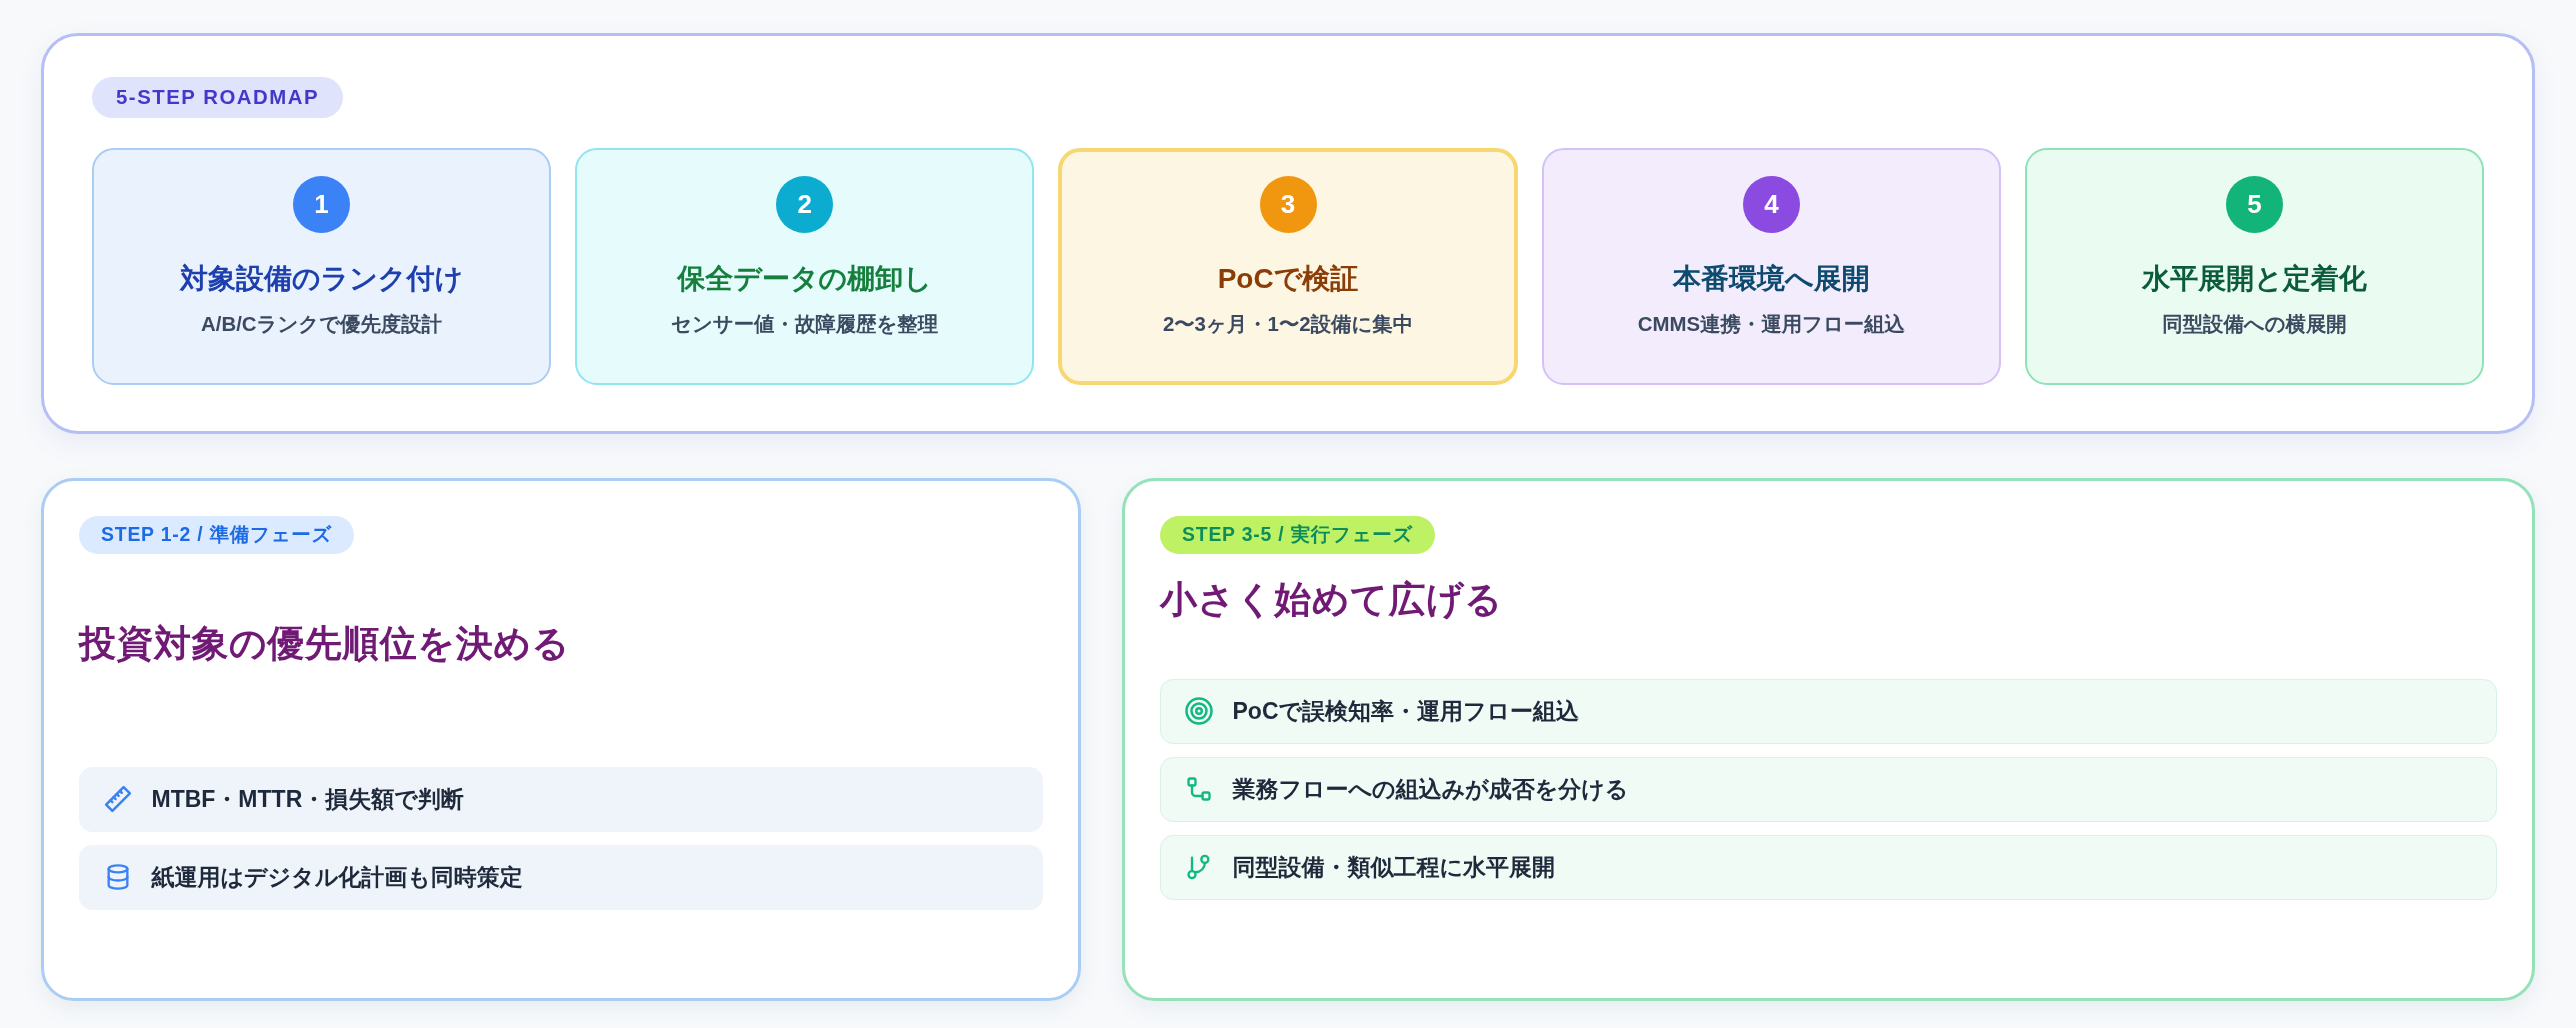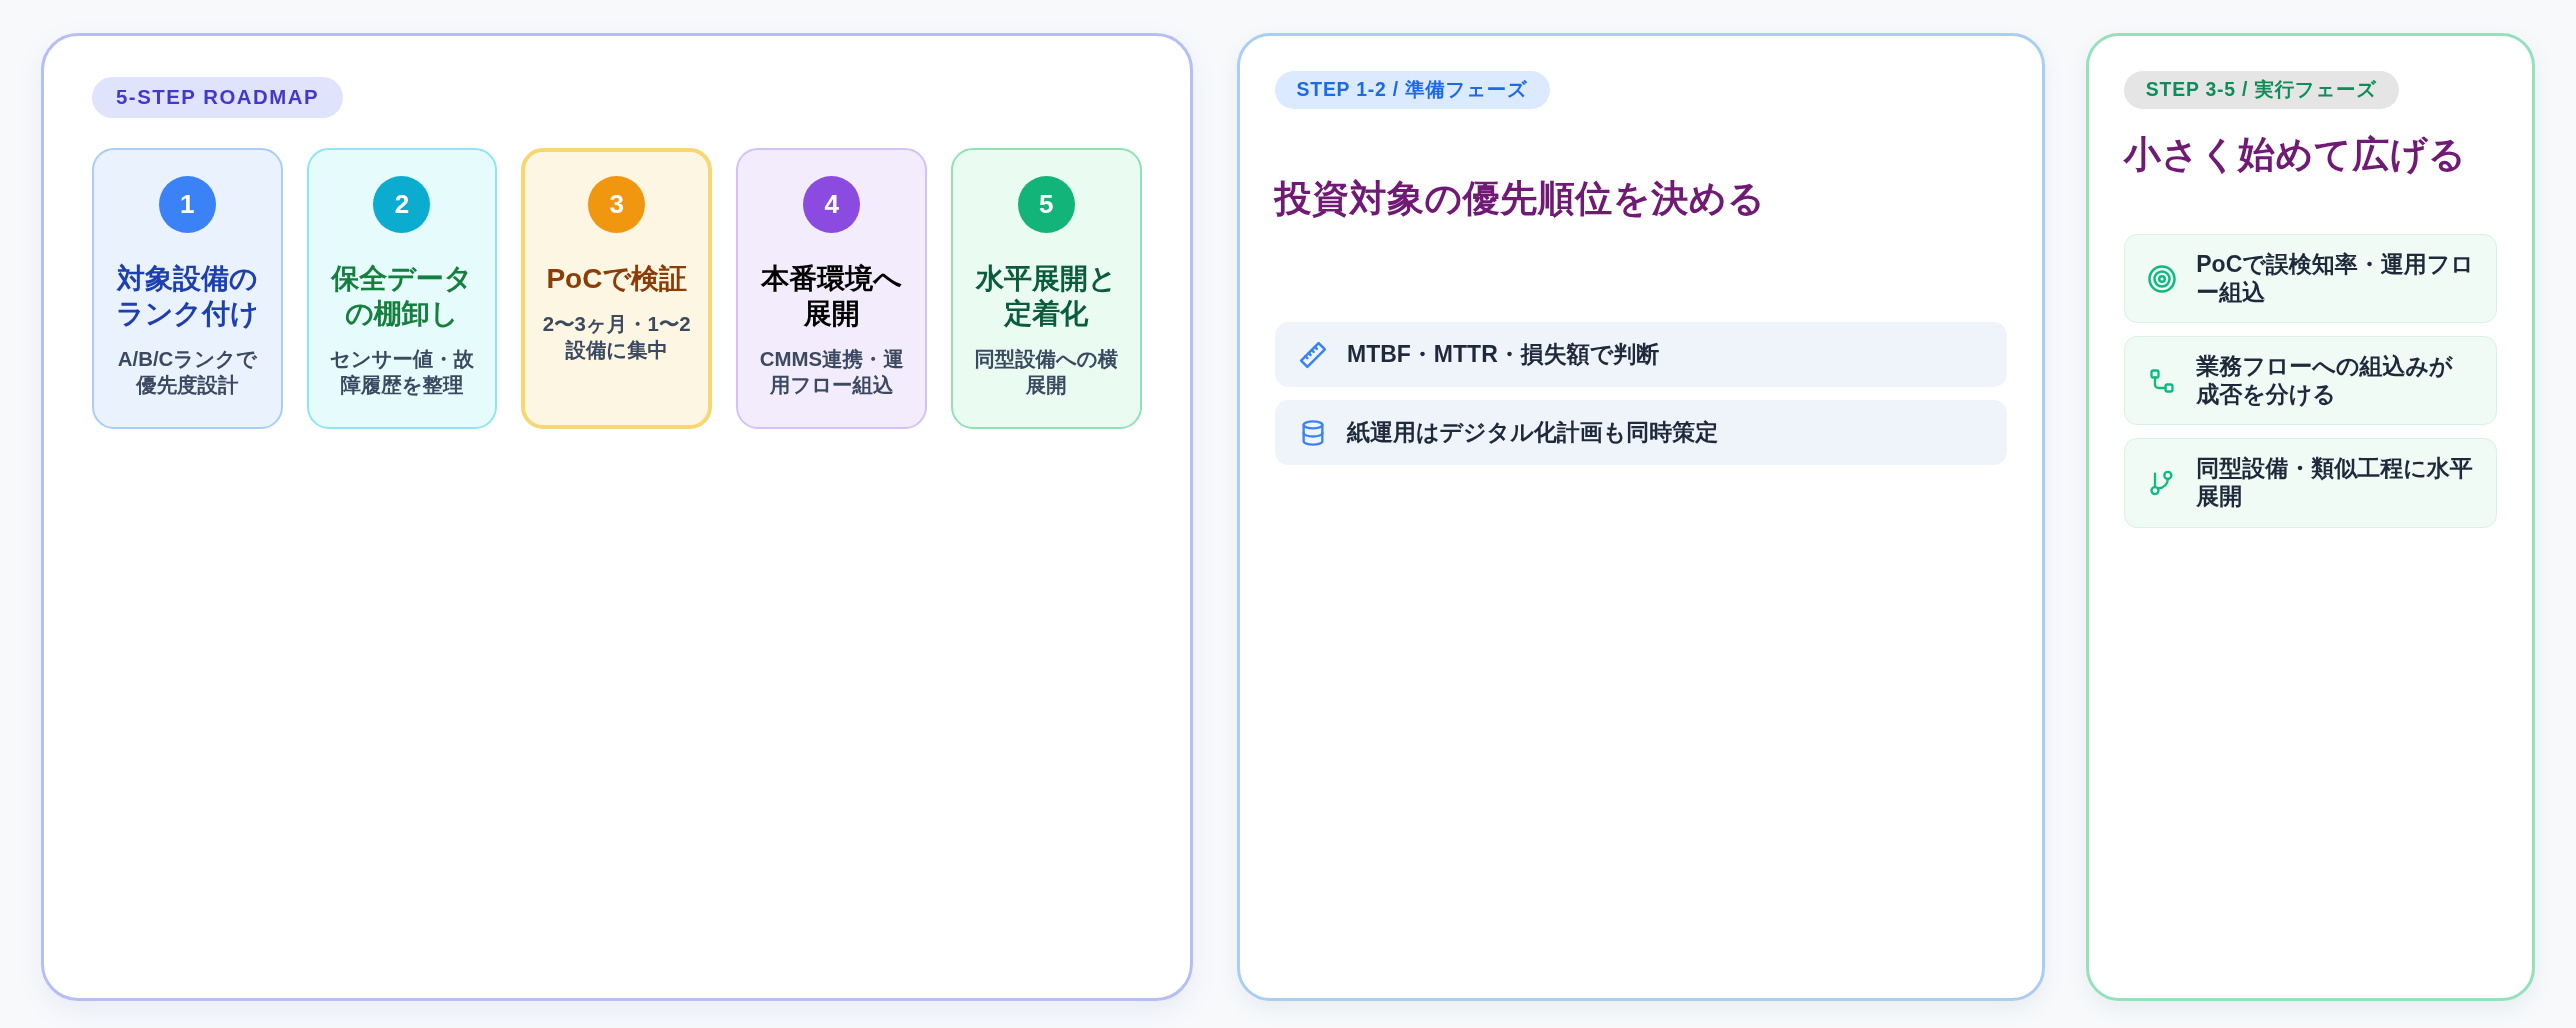--- a/index.html
+++ b/index.html
@@ -14,21 +14,21 @@
     overflow: hidden;
     -webkit-font-smoothing: antialiased;
   }
   .page {
     position: relative;
     width: 2576px;
     height: 1029px;
     box-sizing: border-box;
     padding: 33px 41px 28px 41px;
     display: flex;
-    flex-direction: row;
+    flex-direction: column;
     gap: 44px;
   }
 
   
   .roadmap-panel {
     position: relative;
     background: #ffffff;
     border: 3.7px solid #b6bef6;
     border-radius: 37px;
     box-sizing: border-box;
@@ -125,21 +125,21 @@
     letter-spacing: 0.8px;
     padding: 9.3px 22px;
     border-radius: 924px;
     line-height: 1;
   }
   .phase-badge.prep {
     background: #dbeafe;
     color: #1d6ae5;
   }
   .phase-badge.exec {
-    background: #e5e5e5;
+    background: #bef264;
     color: #0e8d5a;
   }
   .phase-title {
     margin-top: 24px;
     font-size: 37px;
     font-weight: bold;
     color: #701a75;
     letter-spacing: 0.5px;
     line-height: 1.2;
   }
@@ -206,21 +206,21 @@
       </div>
 
       <div class="step-card highlight" style="background: rgb(253, 246, 227); border-color: rgb(247, 215, 114);">
         <div class="step-num" style="background: rgb(240, 150, 15);">3</div>
         <div class="step-title" style="color: rgb(138, 61, 6);">PoCで検証</div>
         <div class="step-desc">2〜3ヶ月・1〜2設備に集中</div>
       </div>
 
       <div class="step-card" style="background: rgb(242, 236, 253); border-color: rgb(211, 193, 247);">
         <div class="step-num" style="background: rgb(139, 75, 224);">4</div>
-        <div class="step-title" style="color: #000000;">本番環境へ展開</div>
+        <div class="step-title" style="color: #0c4a6e;">本番環境へ展開</div>
         <div class="step-desc">CMMS連携・運用フロー組込</div>
       </div>
 
       <div class="step-card" style="background: rgb(234, 251, 241); border-color: rgb(142, 226, 181);">
         <div class="step-num" style="background: rgb(19, 180, 122);">5</div>
         <div class="step-title" style="color: rgb(11, 92, 60);">水平展開と定着化</div>
         <div class="step-desc">同型設備への横展開</div>
       </div>
 
     </div>

